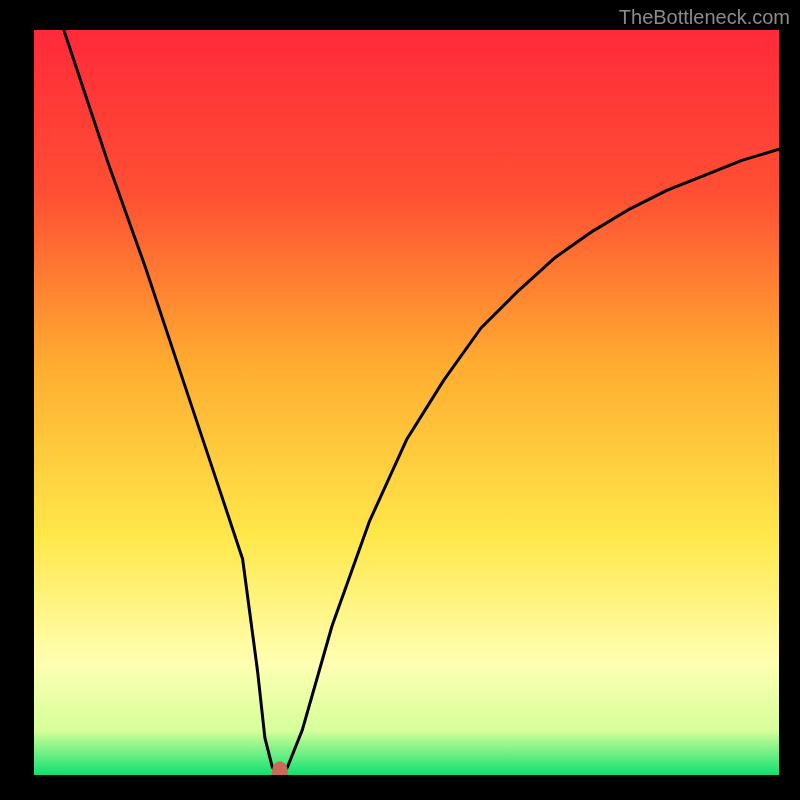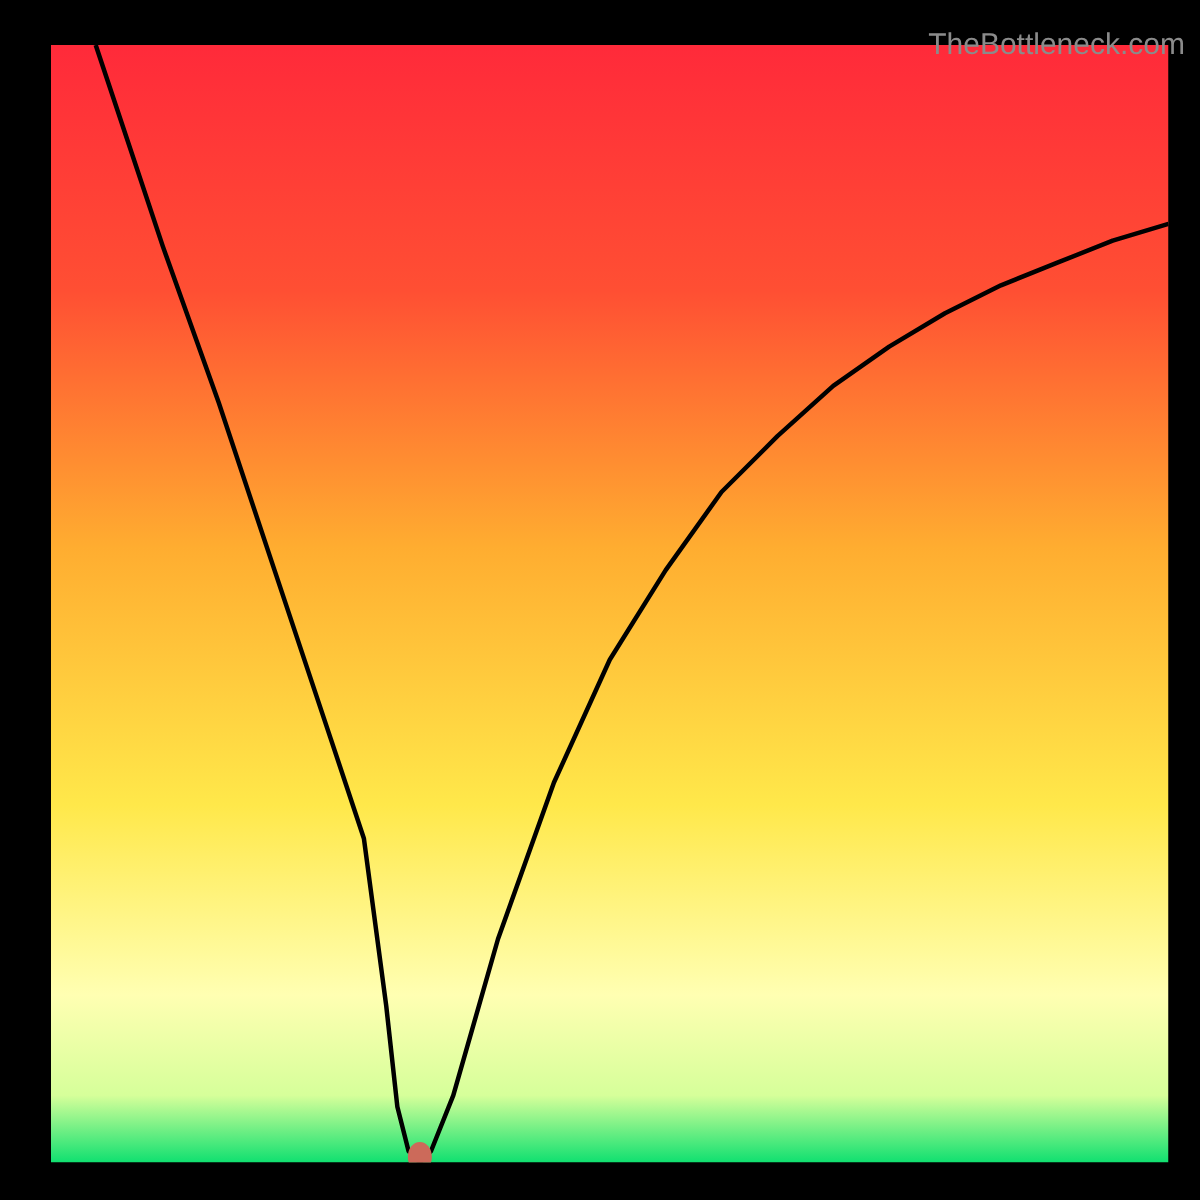--- a/index.html
+++ b/index.html
@@ -1,16 +1,16 @@
 <!DOCTYPE html>
 <html><head>
 <meta charset="utf-8">
 <style>
 body { margin: 0; padding: 0; width: 800px; height: 800px; background: #000; position: relative; font-family: Arial, sans-serif; }
-.watermark { position: absolute; top: 6px; right: 10px; color: #8b8b8b; font-size: 20px; font-weight: 500; z-index: 10; margin-top: 13px; }
+.watermark { position: absolute; top: 6px; right: 10px; color: #8b8b8b; font-size: 20px; font-weight: 500; z-index: 10; }
 .chart-area { position: absolute; left: 34px; top: 30px; width: 745px; height: 745px; }
 svg { display: block; }
 </style>
 </head>
 <body>
 
 <div class="watermark">TheBottleneck.com</div>
 
 <div class="chart-area">
 <svg width="745" height="745" viewBox="0 0 745 745" preserveAspectRatio="none">

